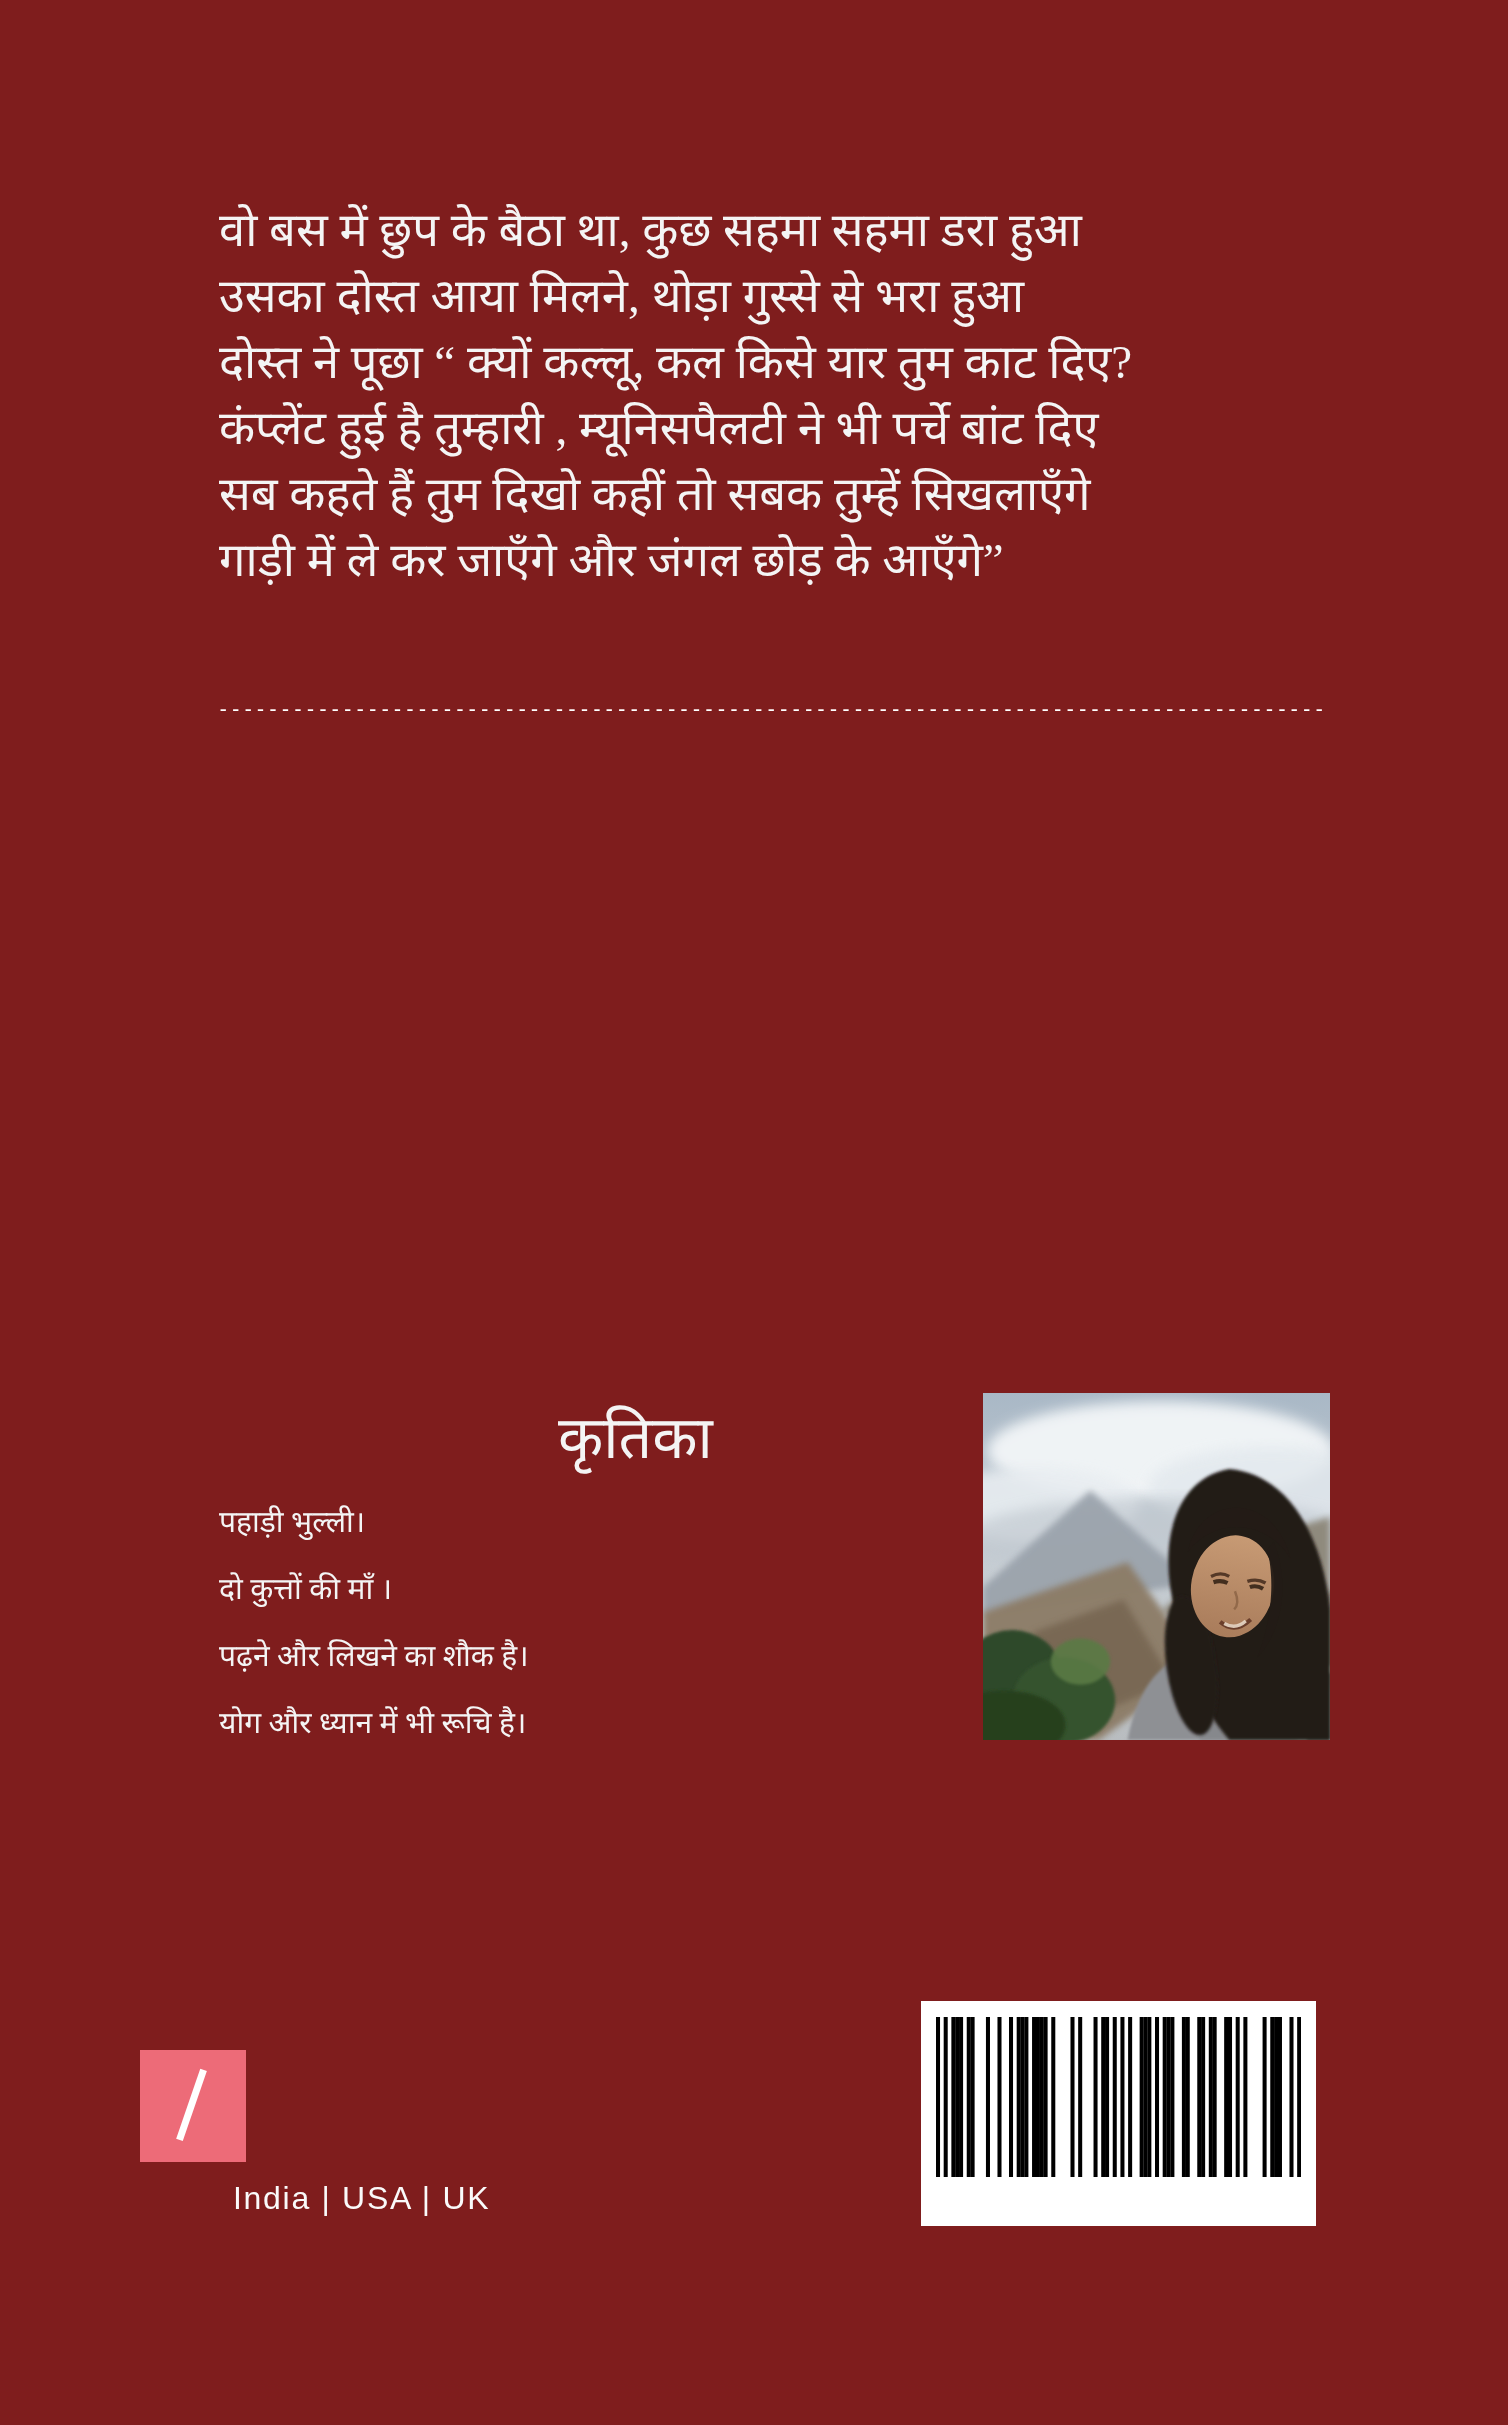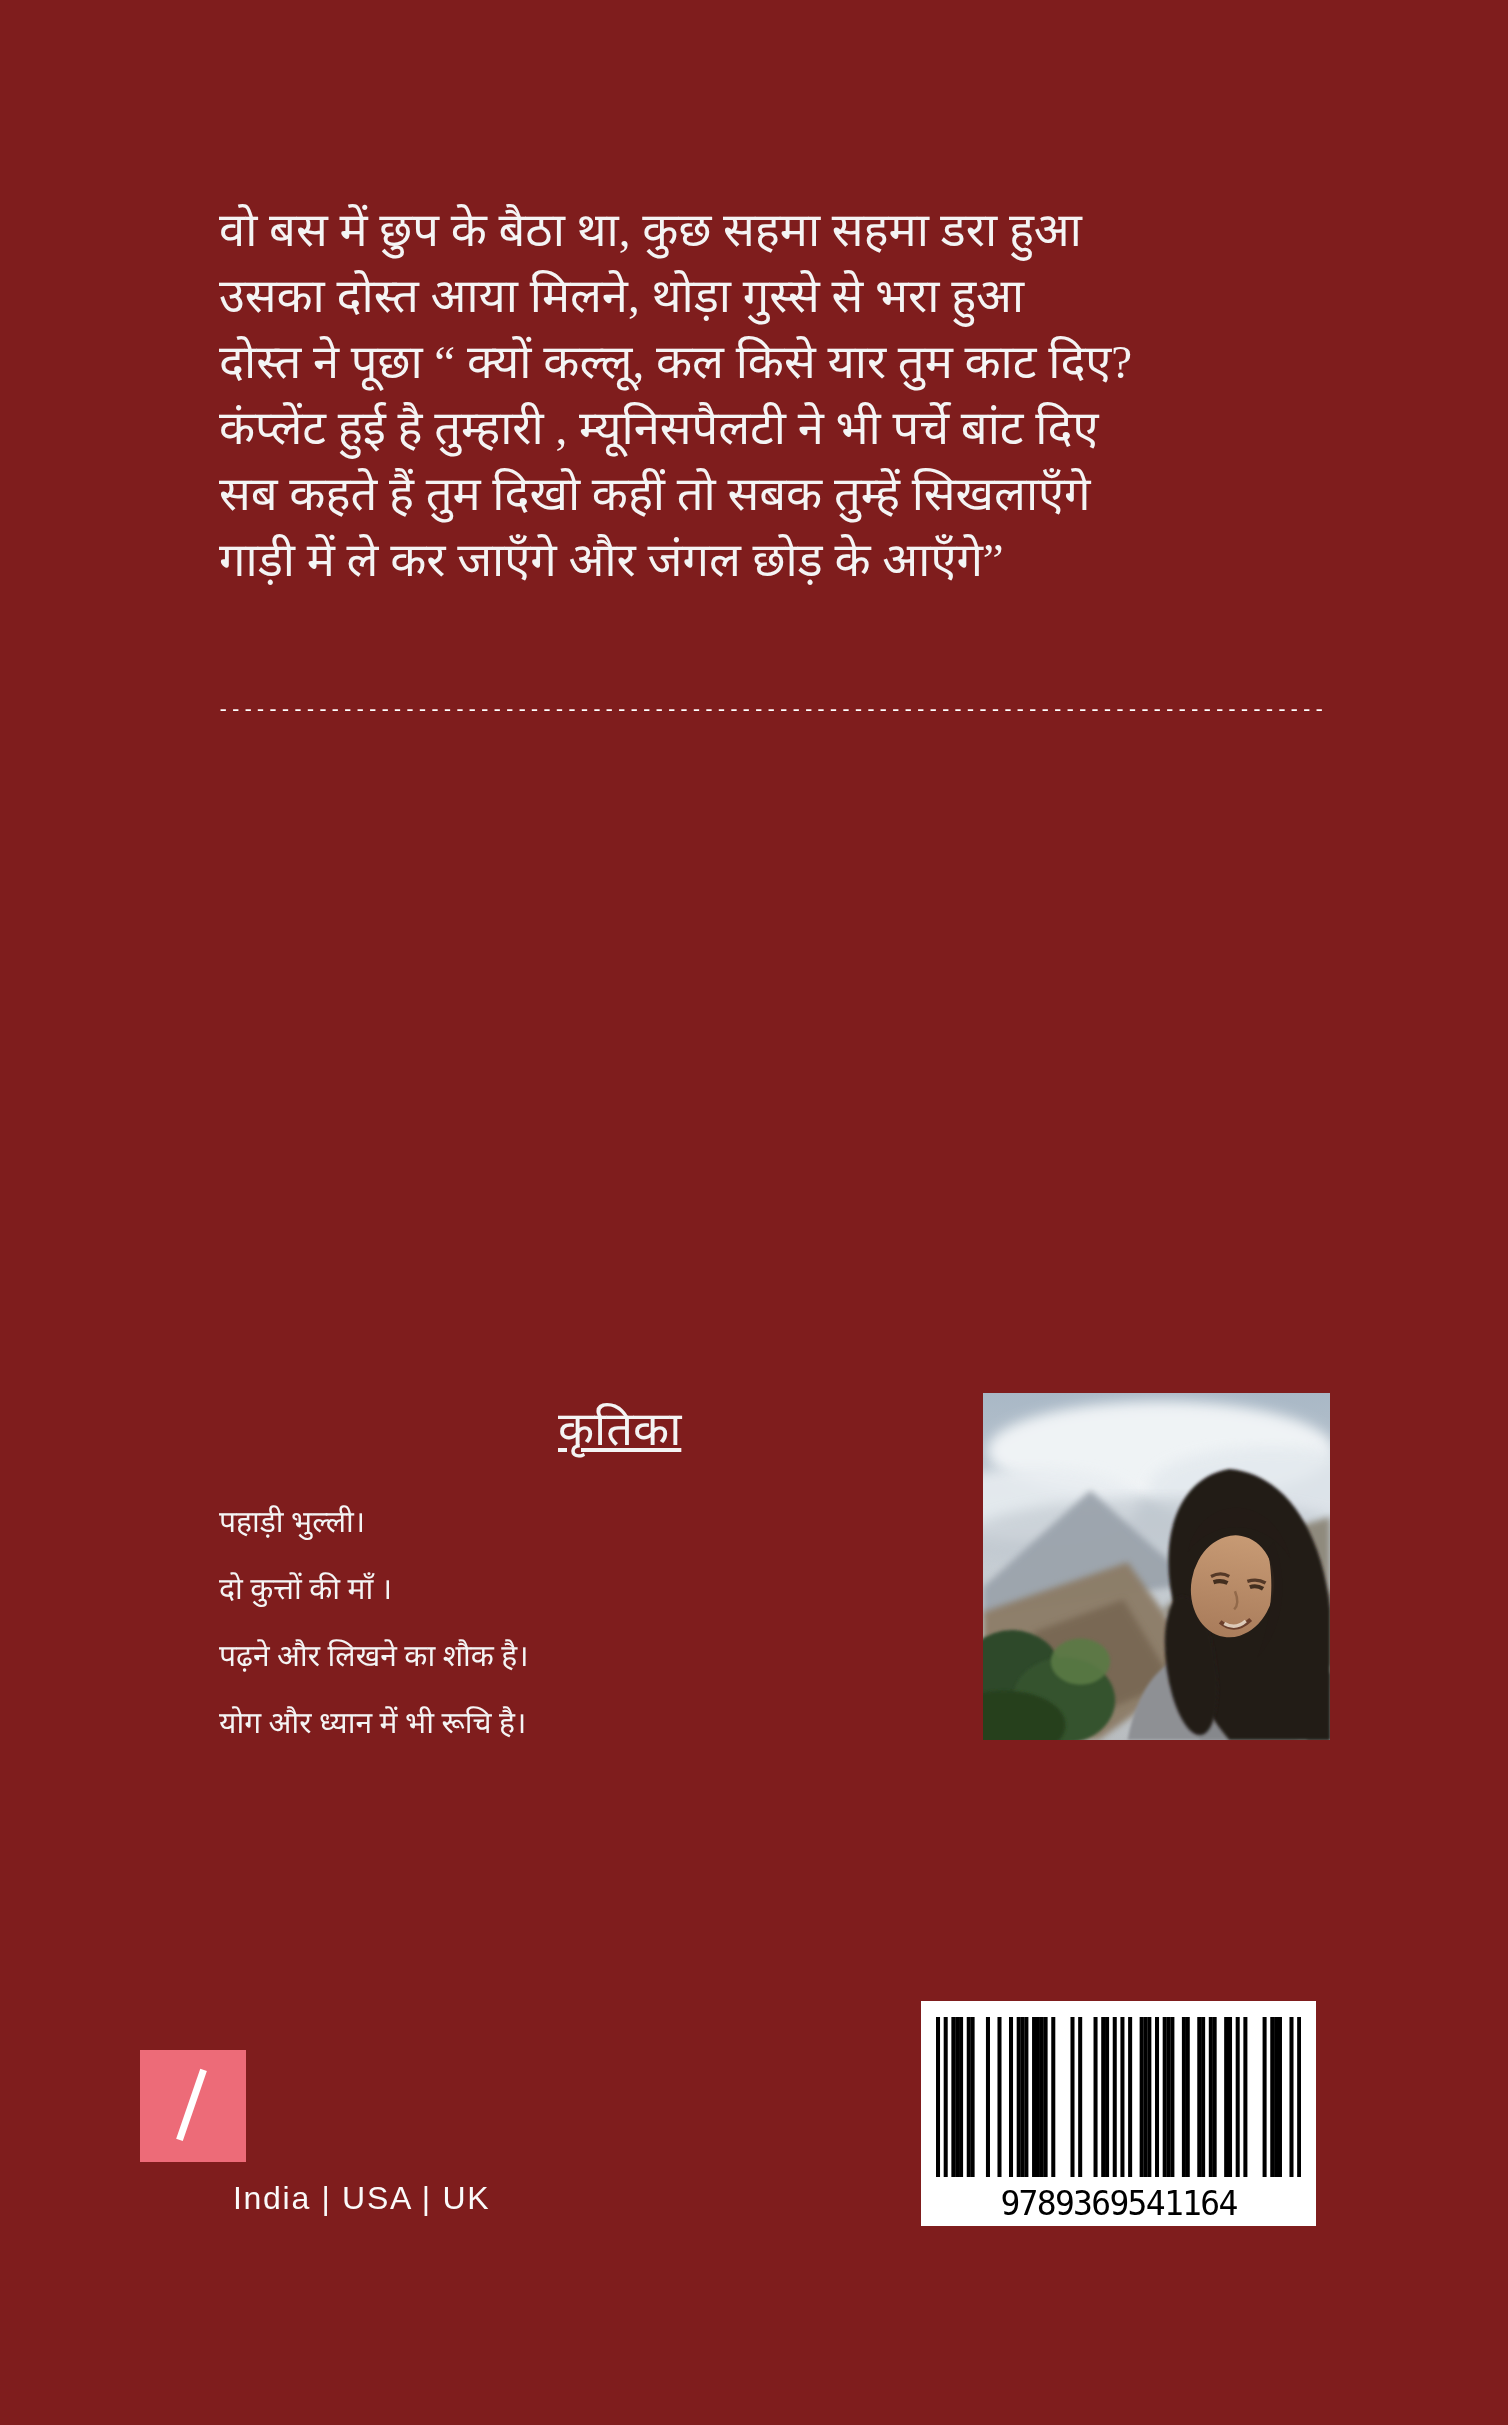--- a/index.html
+++ b/index.html
@@ -21,21 +21,21 @@
   .poem-1{top:197px;}
   .poem-2{top:878px;}
   .divider{
     position:absolute;left:217px;top:693px;
     font-family:"DejaVu Sans Mono", monospace;
     font-size:20.7px;line-height:33px;color:#ffffff;
     letter-spacing:0px;white-space:nowrap;
   }
   .author-name{
     position:absolute;left:558px;top:1395px;
-    font-size:47px;color:#f4f4f4;text-decoration:underline;
+    font-size:59px;color:#f4f4f4;
   }
   .bio{
     position:absolute;left:219px;top:1488px;
     font-size:30px;line-height:67px;
     white-space:pre-line;color:#f4f4f4;
   }
   .photo{
     position:absolute;left:983px;top:1393px;
     width:347px;height:347px;background:#9db0bf;
   }
@@ -214,17 +214,16 @@
           <rect x="78" y="0" width="1.05" height="100" fill="#000"></rect>
           <rect x="80" y="0" width="1.05" height="100" fill="#000"></rect>
           <rect x="85" y="0" width="1.05" height="100" fill="#000"></rect>
           <rect x="87" y="0" width="1.05" height="100" fill="#000"></rect>
           <rect x="88" y="0" width="1.05" height="100" fill="#000"></rect>
           <rect x="89" y="0" width="1.05" height="100" fill="#000"></rect>
           <rect x="92" y="0" width="1.05" height="100" fill="#000"></rect>
           <rect x="94" y="0" width="1.05" height="100" fill="#000"></rect>
         </svg>
     </div>
-    <div class="barcode-number">9789369541164</div>
   </div>
 
 </div>
 
 
 </body></html>

